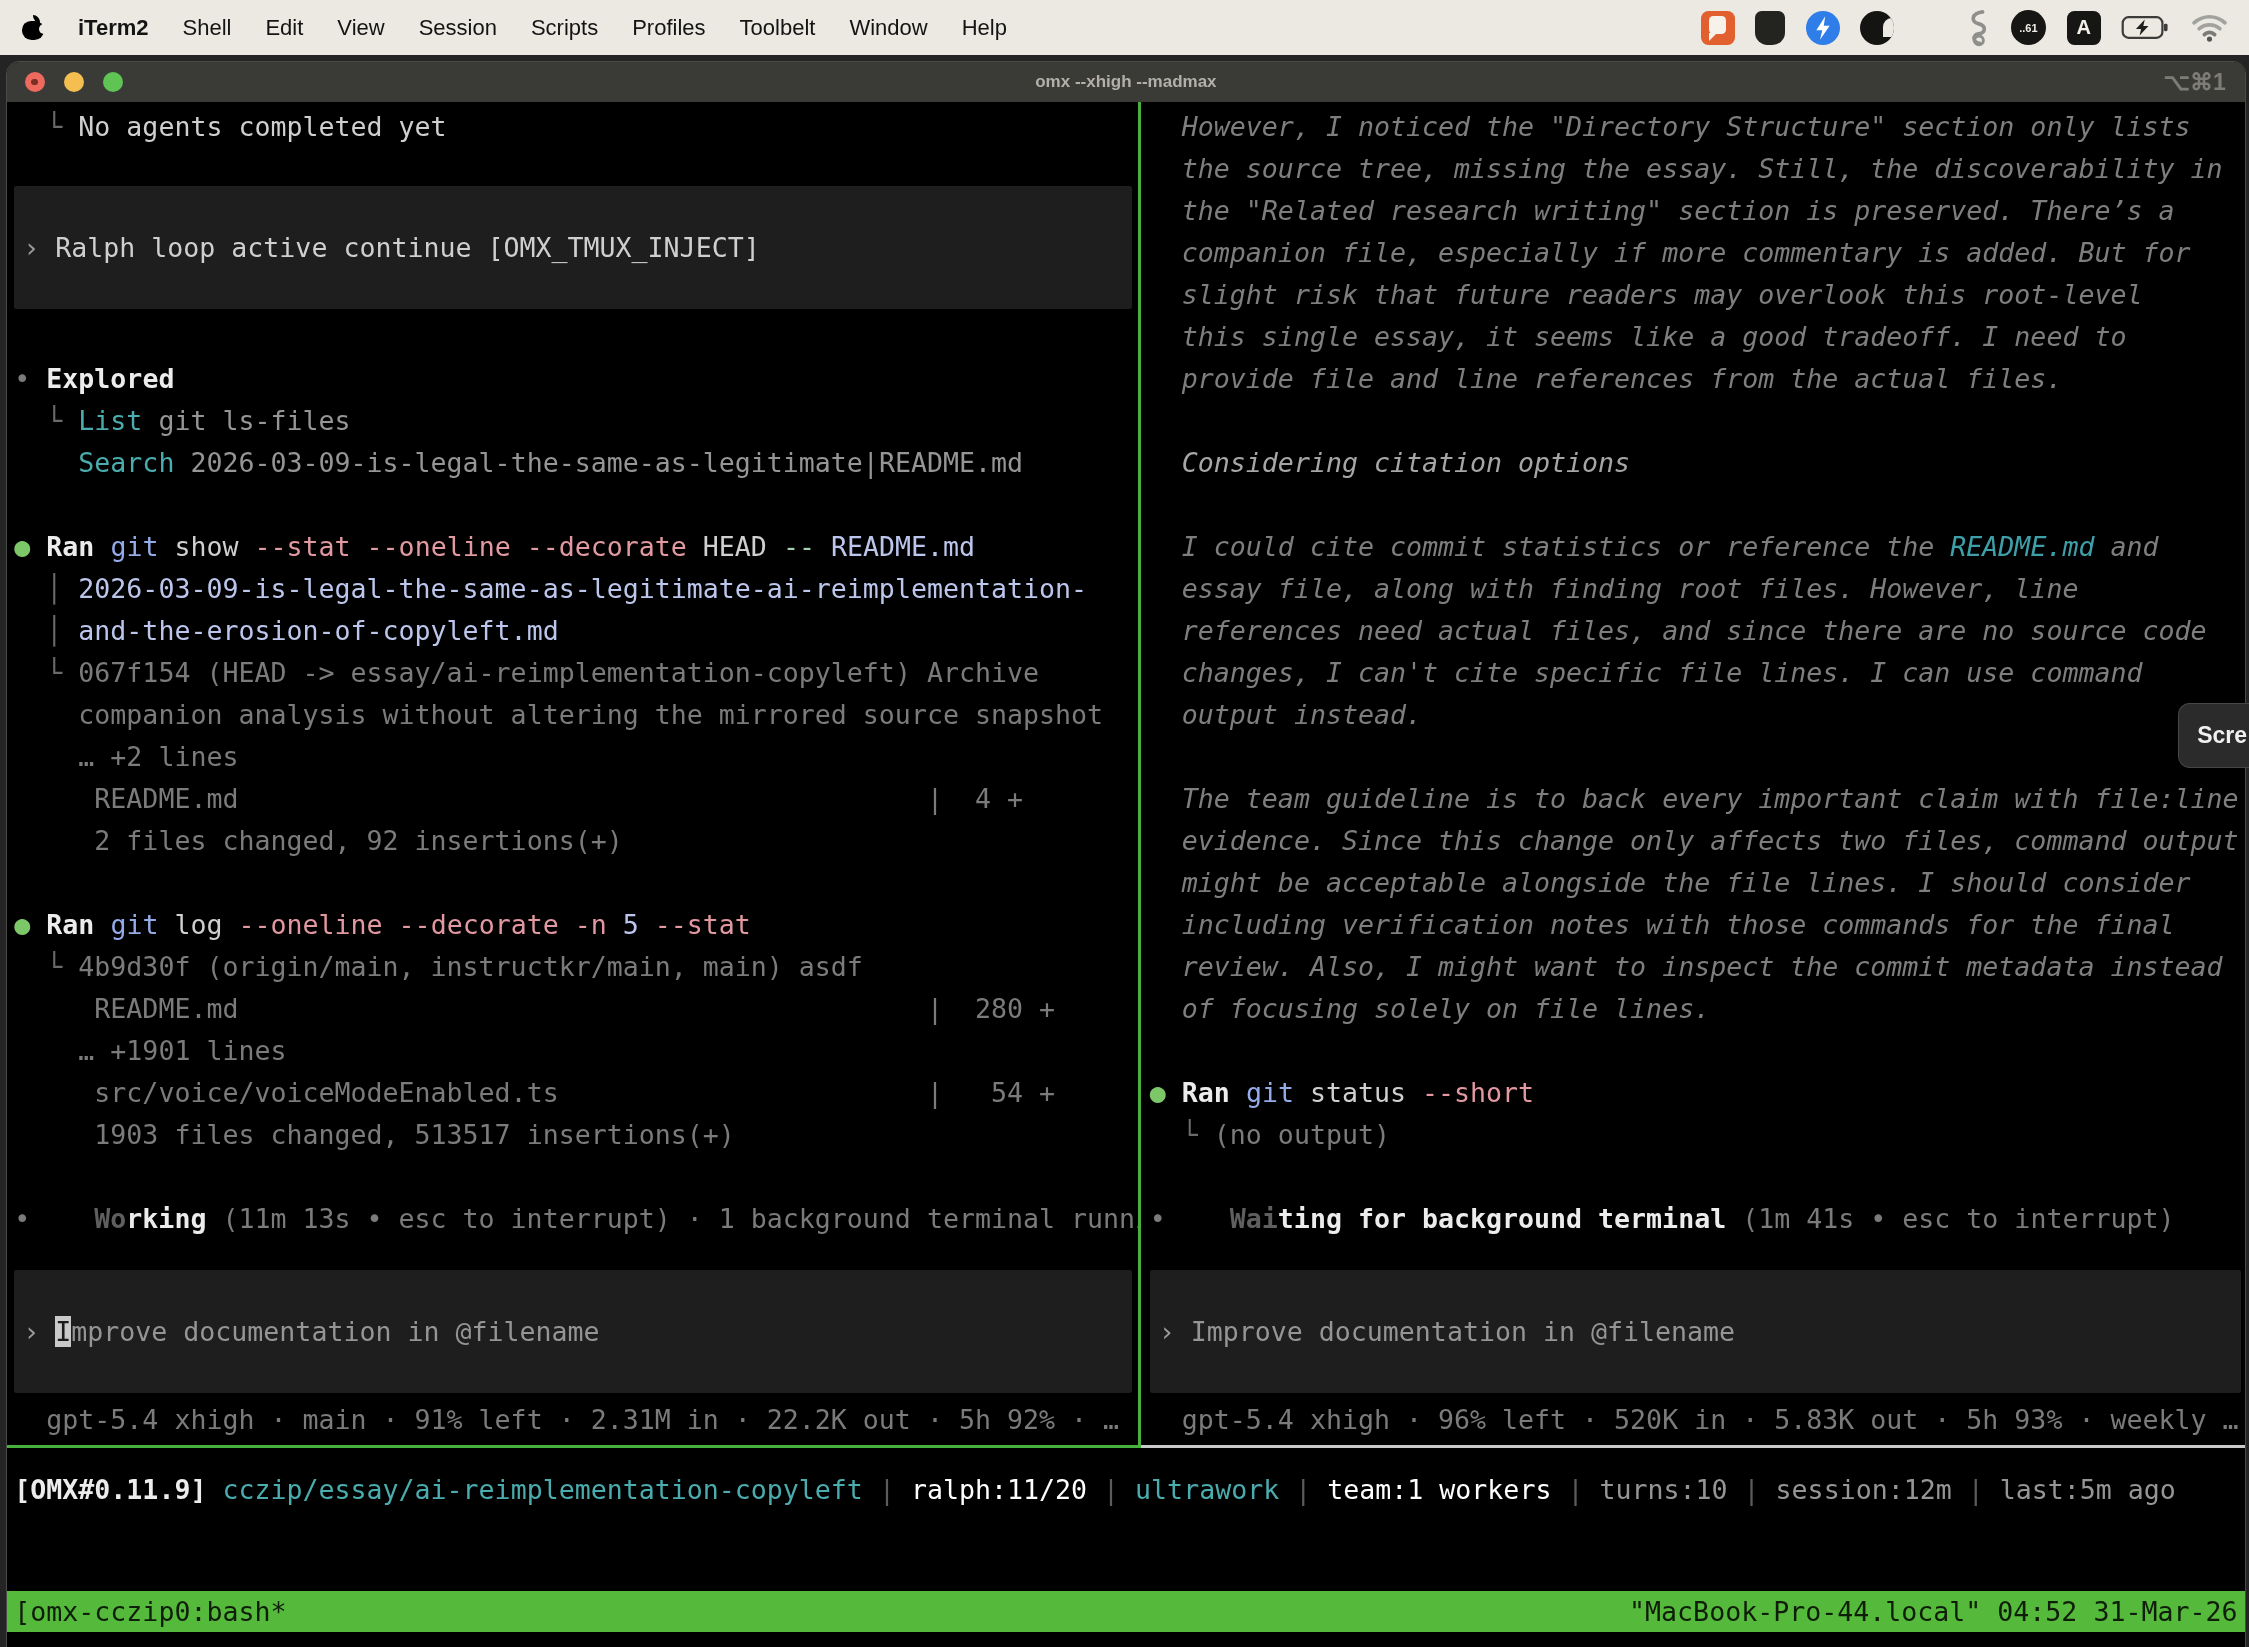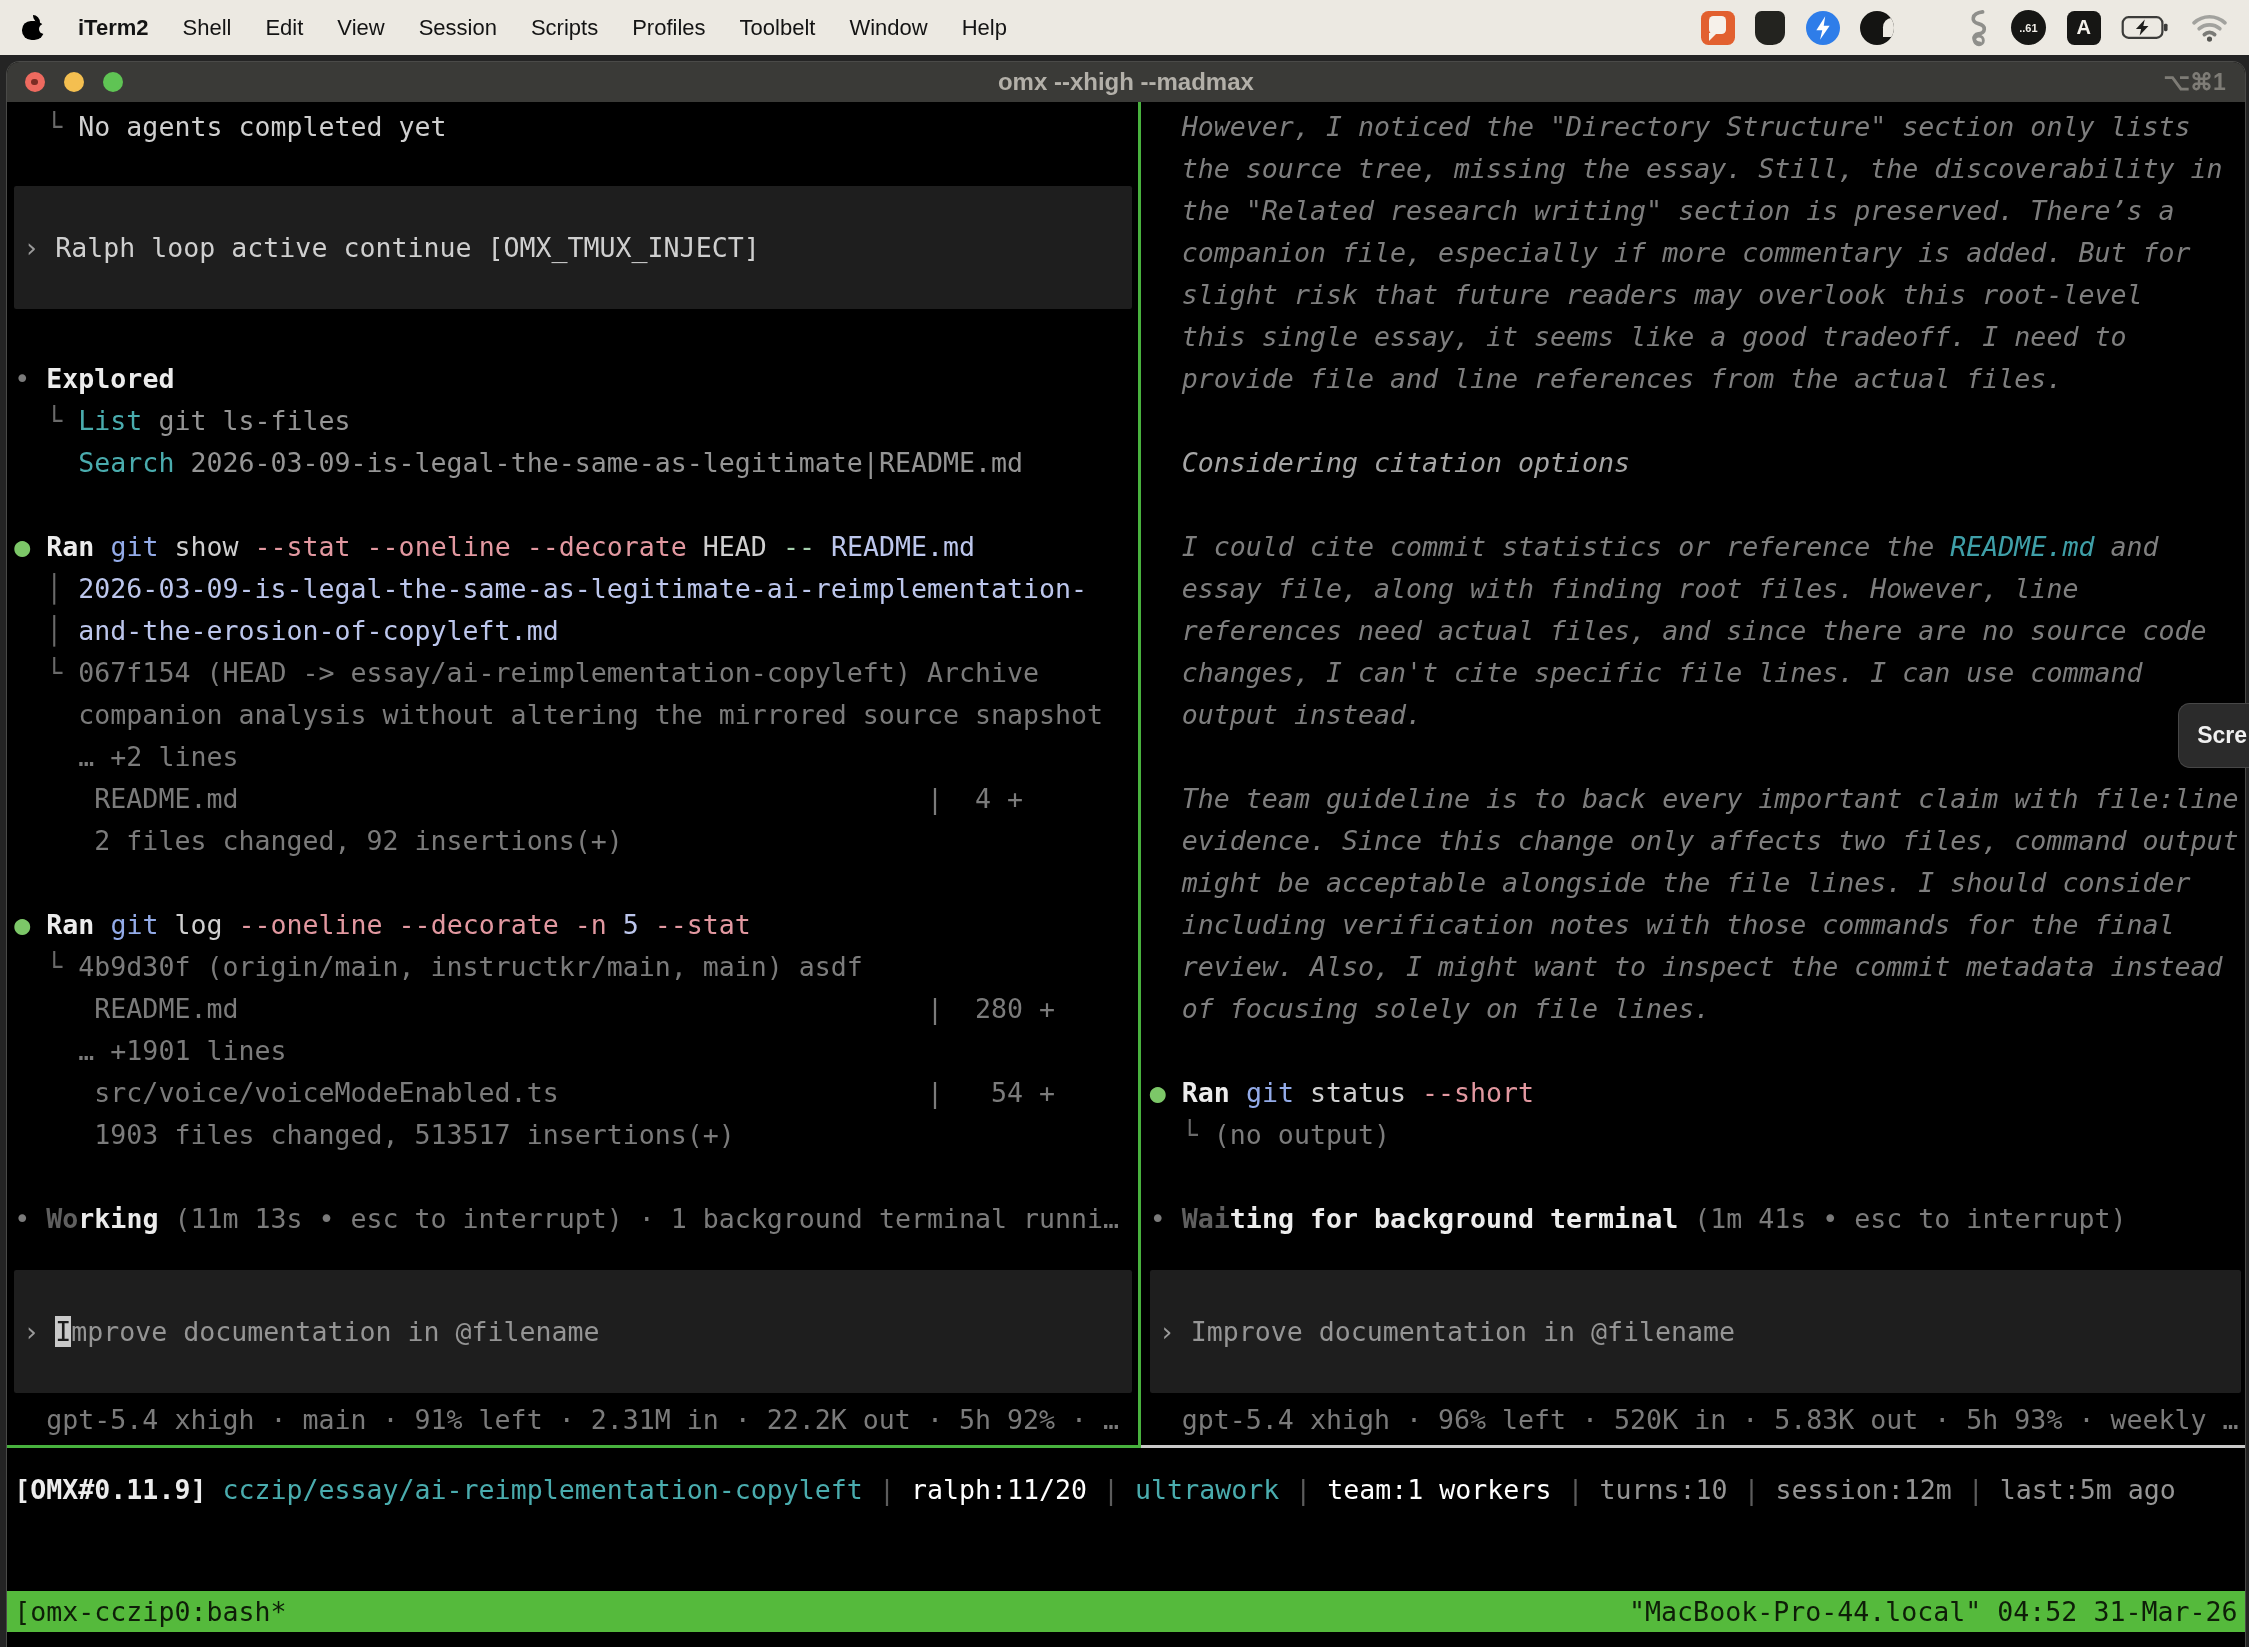--- a/index.html
+++ b/index.html
@@ -35,21 +35,21 @@
   
   .window{position:absolute;left:5.9px;top:61px;width:2240px;height:1587px;background:#000;
           border:0.7px solid #4a4a48;border-bottom:none;border-radius:13.3px 13.3px 0 0;overflow:hidden;box-sizing:border-box;}
   .titlebar{position:relative;height:40px;background:#3a3a37;display:flex;align-items:center;}
   .lights{position:absolute;left:17.7px;top:0;height:40px;display:flex;align-items:center;gap:19px;}
   .light{width:20px;height:20px;border-radius:50%;}
   .light.red{background:#ee6a5f;position:relative;}
   .light.red::after{content:"";position:absolute;left:6.6px;top:6.6px;width:6.6px;height:6.6px;border-radius:50%;background:#7c2d24;}
   .light.yellow{background:#f4bf50;}
   .light.green{background:#5fc454;}
-  .wtitle{margin:0 auto;font-size:24px;font-weight:bold;color:#b3b0a9;}
+  .wtitle{margin:0 auto;font-size:17px;font-weight:bold;color:#b3b0a9;}
   .wshort{position:absolute;right:19px;top:0;height:40px;display:flex;align-items:center;font-size:23px;color:#7e7c76;font-weight:bold;}
   .terminal{position:relative;width:100%;height:1547px;background:#000;
             font-family:"DejaVu Sans Mono",monospace;font-size:26.6px;}
   .pane{position:absolute;top:0;height:1343px;overflow:hidden;box-sizing:border-box;padding:4.4px 0 0 7.4px;}
   .pane-left{left:0;width:1131px;}
   .pane-right{left:1134px;width:1106px;padding-left:8.9px;}
   .vdivider{position:absolute;left:1131px;top:0;width:3px;height:1346px;background:#48b13e;}
   .hborder-l{position:absolute;left:0;top:1343px;width:1131px;height:3px;background:#48b13e;}
   .hborder-r{position:absolute;left:1134px;top:1343px;right:0;height:3px;background:#c9c9c9;}
   .tline{white-space:pre;height:42px;line-height:42px;}
@@ -61,21 +61,21 @@
   .body-left{margin-top:49px;}
   .omxline{position:absolute;left:7.4px;top:1367px;height:42px;line-height:42px;white-space:pre;}
   .tmuxbar{position:absolute;left:0;right:0;top:1489px;height:41px;background:#55ba3c;color:#0e1e08;
            display:flex;align-items:center;justify-content:space-between;padding:0 7.4px;white-space:pre;}
   
   .c-w{color:#cfcfcf;}  .c-bw{color:#ececec;font-weight:bold;}
   .c-g{color:#7b7b7b;}  .c-g2{color:#959595;}
   .c-t{color:#6a6a6a;}  .c-gb{color:#7cc768;}
   .c-cy{color:#4aacae;} .c-bl{color:#93abe8;}
   .c-pk{color:#e298a0;text-align:right;} .c-lv{color:#bcc6ec;}
-  .c-pg{color:#a5cfad;} .c-dim{color:#5f5f5f;font-weight:bold;}
+  .c-pg{color:#a5cfad;} .c-dim{color:#5f5f5f;font-weight:bold;margin-left:48px;}
   .c-gi{color:#7e7e7e;font-style:italic;}
   .c-cyi{color:#3f9fa8;font-style:italic;}
   .c-bih{color:#a6a6a6;font-weight:normal;font-style:italic;}
   .c-sep{color:#5c5c5c;} .c-gn{color:#ffffff;} .c-pr{color:#9a9a9a;}
   .c-cur{background:#c9c9c9;color:#1a1a1a;}
   
   .overlay-pill{position:absolute;right:0;top:703px;height:63px;background:#2b2b2b;border:1.5px solid#474747;border-right:none;
                 border-radius:11.8px 0 0 11.8px;display:flex;align-items:center;padding:0 3px 0 17.7px;color:#f0f0f0;
                 font-size:23px;font-family:"Liberation Sans",sans-serif;z-index:30;font-weight:bold;}
 </style>

